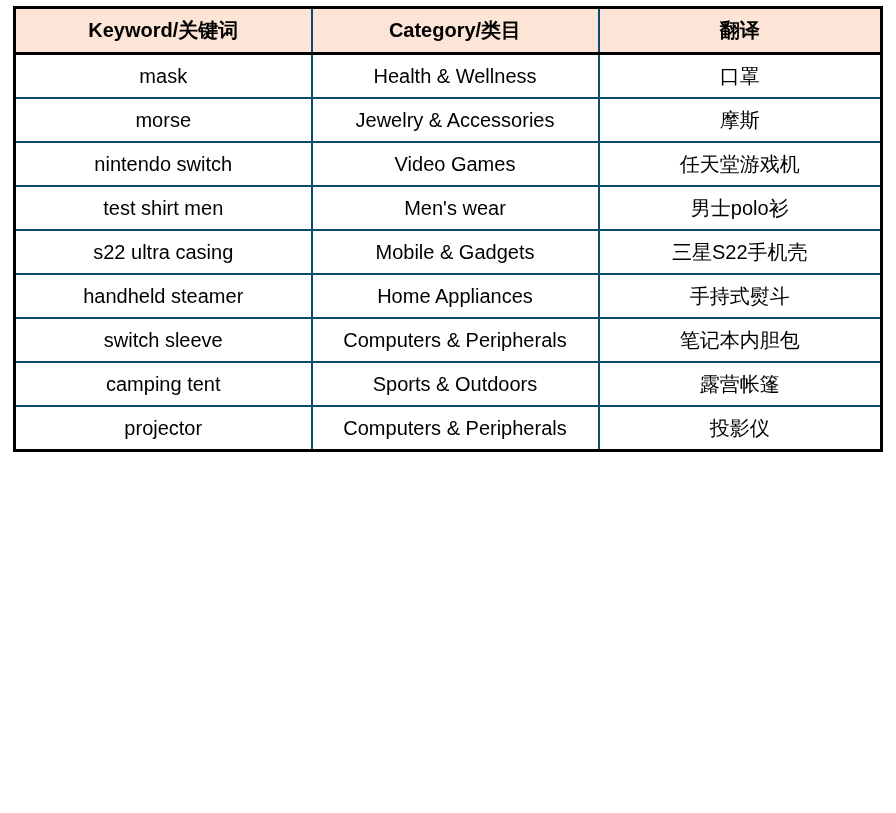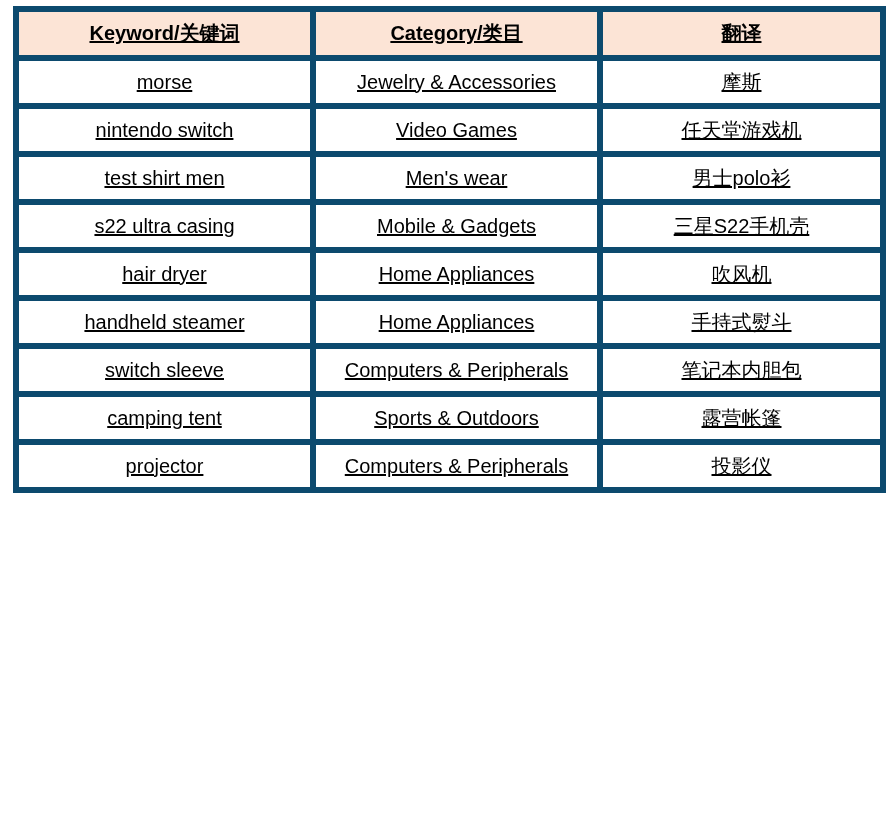--- a/index.html
+++ b/index.html
@@ -16,28 +16,27 @@
     left: 13px;
     top: 6px;
   }
   table.keyword-table {
     border-collapse: collapse;
     table-layout: fixed;
     width: 867px;
     border: 3px solid #000000;
   }
   th, td {
-    border: 6px solid #0c4a6e;
+    border: 2px solid #0c4a6e;
     text-align: center;
     vertical-align: middle;
     font-size: 20px;
     padding: 0 4px;
     overflow: hidden;
     white-space: nowrap;
-    text-decoration: underline;
   }
   thead th {
     height: 43px;
     font-weight: bold;
     border-bottom: 3px solid #000000;
   }
   tbody td {
     height: 42px;
     font-weight: normal;
   }
@@ -57,43 +56,43 @@
     </colgroup>
     <thead>
       <tr style="background-color: rgb(252, 228, 214);">
         <th>Keyword/关键词</th>
         <th>Category/类目</th>
         <th>翻译</th>
       </tr>
     </thead>
     <tbody>
       <tr>
+        <td>mask</td>
+        <td>Health &amp; Wellness</td>
+        <td>口罩</td>
+      </tr>
+      <tr>
         <td>morse</td>
         <td>Jewelry &amp; Accessories</td>
         <td>摩斯</td>
       </tr>
       <tr>
         <td>nintendo switch</td>
         <td>Video Games</td>
         <td>任天堂游戏机</td>
       </tr>
       <tr>
         <td>test shirt men</td>
         <td>Men's wear</td>
         <td>男士polo衫</td>
       </tr>
       <tr>
         <td>s22 ultra casing</td>
         <td>Mobile &amp; Gadgets</td>
         <td>三星S22手机壳</td>
-      </tr>
-      <tr>
-        <td>hair dryer</td>
-        <td>Home Appliances</td>
-        <td>吹风机</td>
       </tr>
       <tr>
         <td>handheld steamer</td>
         <td>Home Appliances</td>
         <td>手持式熨斗</td>
       </tr>
       <tr>
         <td>switch sleeve</td>
         <td>Computers &amp; Peripherals</td>
         <td>笔记本内胆包</td>

